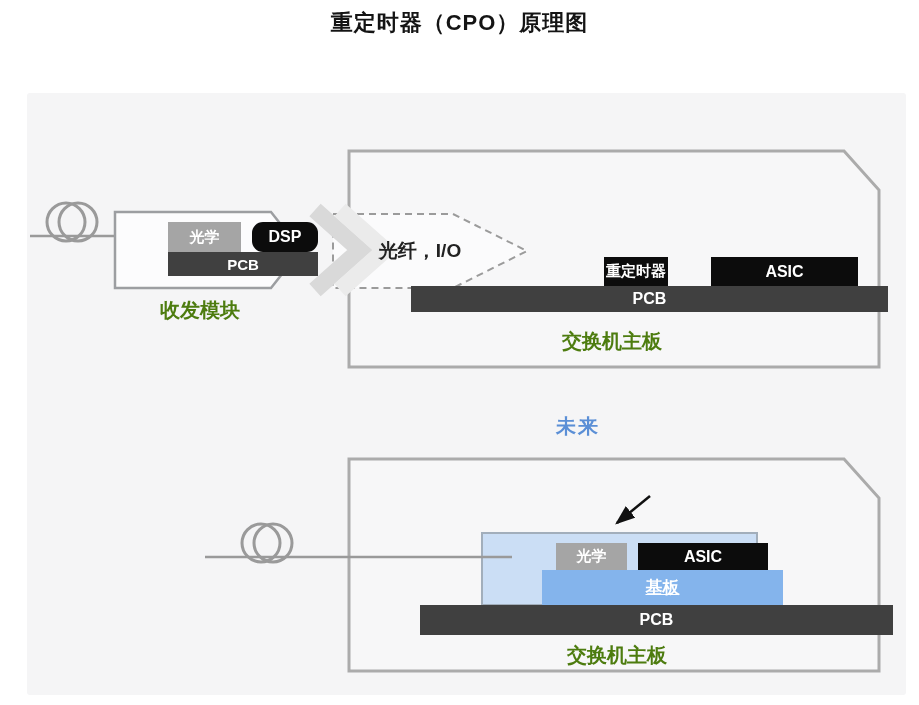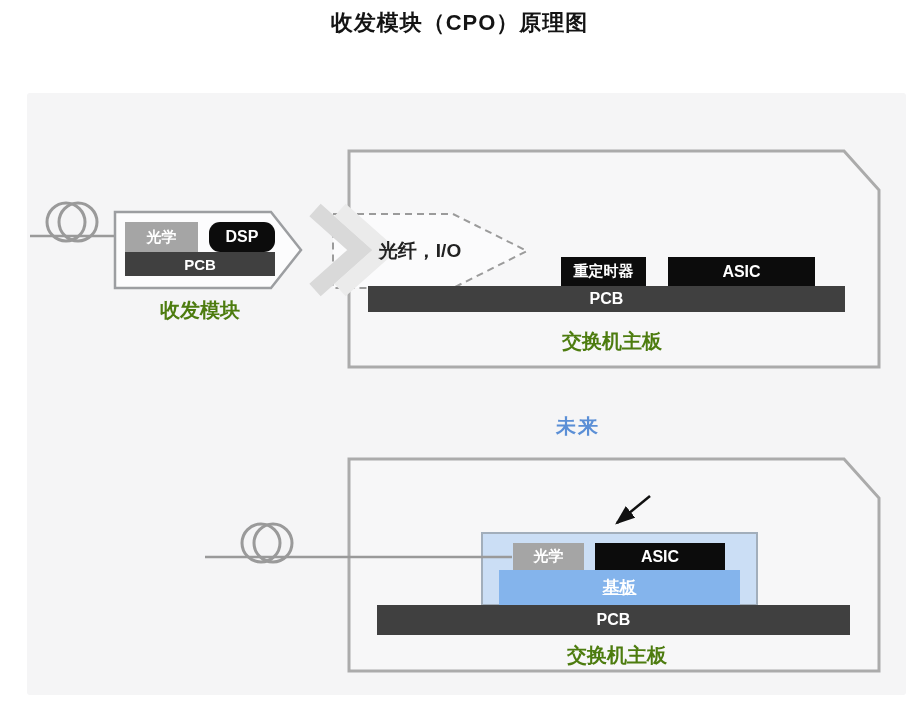--- a/index.html
+++ b/index.html
@@ -4,21 +4,21 @@
 <style>
   html,body{margin:0;padding:0;background:#ffffff;}
   body{font-family:"Liberation Sans","DejaVu Sans",sans-serif;}
   .canvas{position:relative;width:919px;height:705px;background:#ffffff;overflow:hidden;}
   .page-title{position:absolute;left:0;top:8px;width:919px;text-align:center;
     font-size:22px;font-weight:700;color:#141414;letter-spacing:1px;}
   .panel{position:absolute;left:27px;top:93px;width:879px;height:602px;
     background:#f5f5f6;border-radius:3px;}
   .abs{position:absolute;box-sizing:border-box;}
   .chip{display:flex;align-items:center;justify-content:center;
-    color:#ffffff;font-weight:700;z-index:2;}
+    color:#ffffff;font-weight:700;z-index:2;margin-left:43px;}
   .chip-gray{background:#a5a5a5;}
   .chip-black{background:#0c0c0c;}
   .chip-blue{background:#404040;}
   .chip-lightblue{background:#84b4ec;text-decoration:underline;}
   .diagram-label{display:flex;align-items:center;justify-content:center;
     color:#4d7c0f;font-weight:700;font-size:20px;z-index:2;}
   .section-heading{display:flex;align-items:center;justify-content:center;
     font-weight:700;font-size:20px;z-index:2;letter-spacing:2px;}
   .fiber-io-text{display:flex;align-items:center;justify-content:center;
     color:#222222;font-weight:600;font-size:19px;z-index:2;}
@@ -26,21 +26,21 @@
     font-weight:700;font-size:20px;z-index:2;}
   .package-box{background:#cbdef5;border:2px solid #a2aebb;z-index:1;}
   svg.layer{position:absolute;left:0;top:0;z-index:1;pointer-events:none;}
   svg.layer-top{z-index:3;}
 </style>
 </head>
 <body>
 
 <div class="canvas">
 
-  <div class="page-title">收发模块（CPO）原理图</div>
+  <div class="page-title">重定时器（CPO）原理图</div>
 
   <div class="panel"></div>
 
   <svg class="layer" width="919" height="705" viewBox="0 0 919 705">
 
     <polygon points="349,151 844,151 879,190 879,367 349,367" fill="#f7f7f8" stroke="#ababab" stroke-width="3"></polygon>
 
     <polygon points="333,214 453,214 527,251 453,288 333,288" fill="#fbfbfc" stroke="#9b9b9b" stroke-width="2" stroke-dasharray="7 5"></polygon>
 
     <g>
@@ -60,21 +60,21 @@
   </svg>
 
 
   <div class="abs chip chip-gray" style="left:125px;top:222px;width:73px;height:30px;font-size:15px;">光学</div>
   <div class="abs chip chip-black" style="left:209px;top:222px;width:66px;height:30px;font-size:16px;border-radius:11px;">DSP</div>
   <div class="abs chip chip-blue" style="left:125px;top:252px;width:150px;height:24px;font-size:15px;">PCB</div>
   <div class="abs diagram-label" style="left:118px;top:296px;width:164px;height:28px;">收发模块</div>
 
   <div class="abs fiber-io-text" style="left:345px;top:237px;width:150px;height:28px;">光纤，I/O</div>
 
-  <div class="abs chip chip-black" style="left:561px;top:257px;width:85px;height:29px;font-size:15px;">重定时器</div>
+  <div class="abs chip chip-black" style="left:561px;top:257px;width:64px;height:29px;font-size:15px;">重定时器</div>
   <div class="abs chip chip-black" style="left:668px;top:257px;width:147px;height:29px;font-size:16px;">ASIC</div>
   <div class="abs chip chip-blue" style="left:368px;top:286px;width:477px;height:26px;font-size:16px;">PCB</div>
   <div class="abs diagram-label" style="left:512px;top:327px;width:200px;height:28px;">交换机主板</div>
 
   <div class="abs section-heading" style="left:478px;top:412px;width:200px;height:28px;color:#5b8fd6;">未来</div>
 
 
   <div class="abs package-box" style="left:481px;top:532px;width:277px;height:74px;"></div>
   <div class="abs chip chip-gray" style="left:513px;top:543px;width:71px;height:27px;font-size:15px;z-index:4;">光学</div>
   <div class="abs chip chip-black" style="left:595px;top:543px;width:130px;height:27px;font-size:16px;">ASIC</div>

